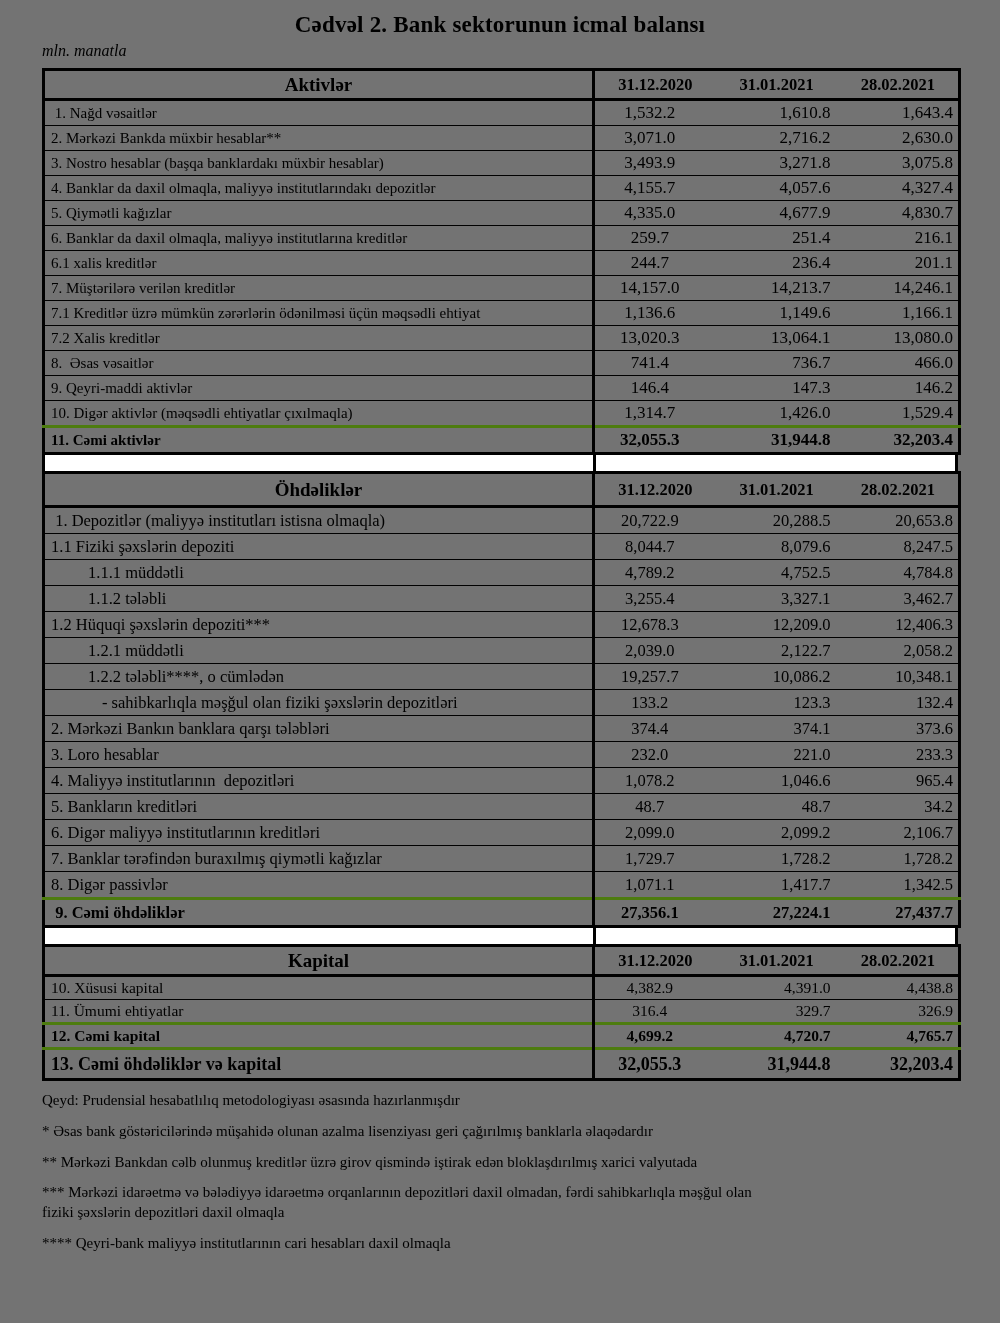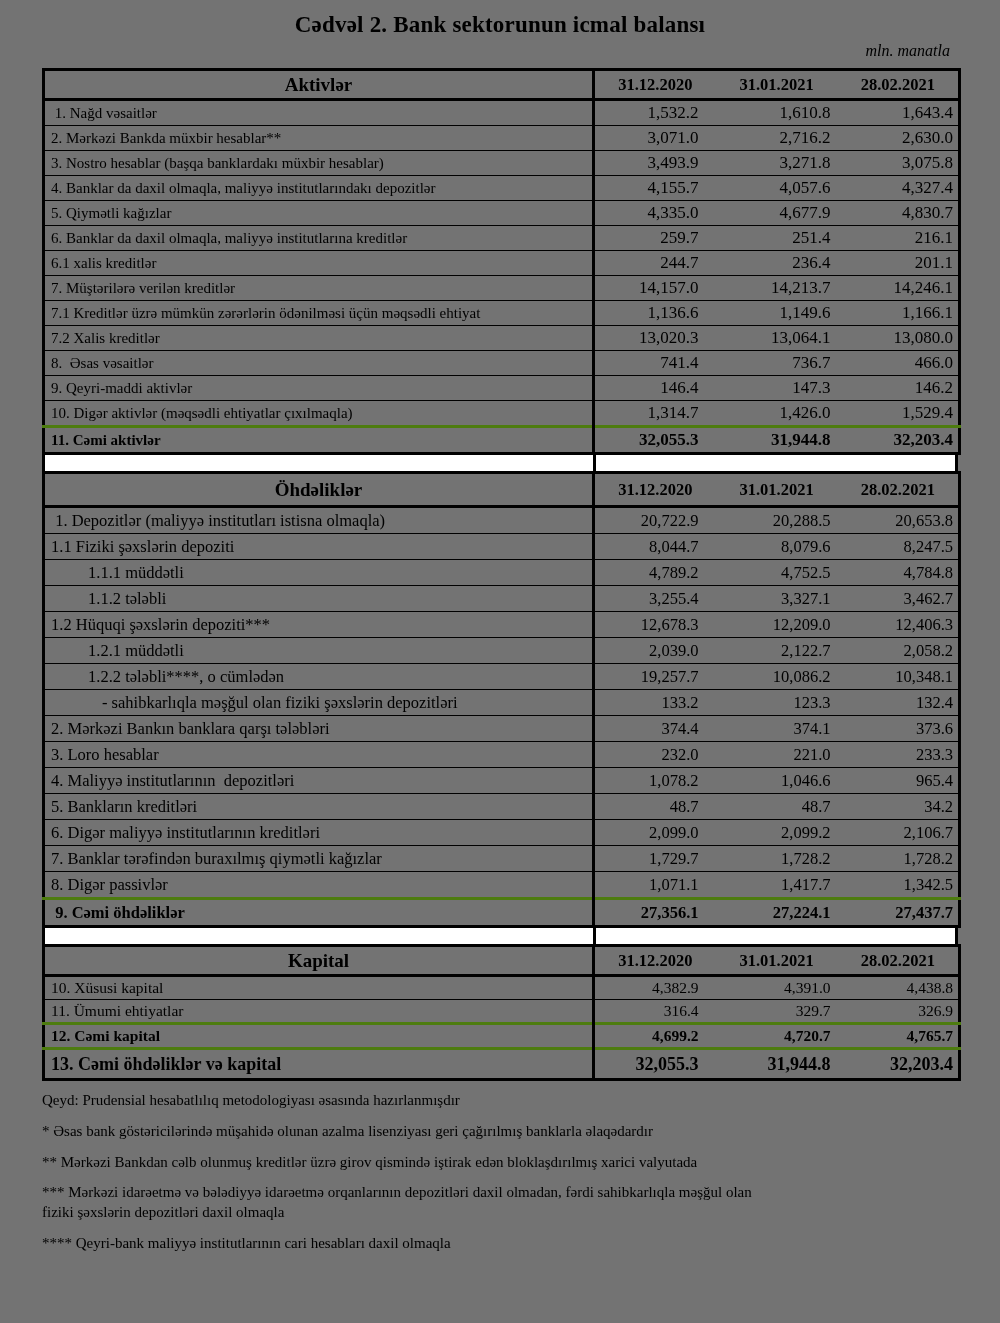--- a/index.html
+++ b/index.html
@@ -19,21 +19,21 @@
     overflow: hidden;
   }
   .title {
     font-size: 23px;
     font-weight: bold;
     text-align: center;
     margin: 2px 0 4px 0;
     letter-spacing: 0.2px;
   }
   .unit-note {
-    text-align: right;
+    text-align: left;
     font-style: italic;
     font-size: 16px;
     margin: 0 8px 8px 0;
   }
   table.tbl {
     border-collapse: collapse;
     table-layout: fixed;
     width: 916px;
     border: 3px solid #000;
   }
@@ -56,21 +56,21 @@
   }
   .tbl thead th.lbl { font-size: 19px; text-align: center; }
   .tbl thead th.val { font-size: 16.5px; text-align: center; padding: 0 2px; }
 
   .tbl td.lbl {
     text-align: left;
     white-space: pre-wrap;
     font-size: 15px;
   }
   .tbl td.val { text-align: right; font-size: 17px; }
-  .tbl td.v1 { padding-right: 17px; }
+  .tbl td.v1 { padding-right: 17px; text-align: center; }
   .tbl td.v2 { padding-right: 7px; }
   .tbl td.v3 { padding-right: 5px; }
   .vfirst { border-left: 3px solid #000; }
 
   .sec-aktivler td { height: 24px; }
   .sec-ohdelikler td { height: 25px; }
   .sec-ohdelikler thead th { height: 31px; }
   .sec-ohdelikler td.lbl, .sec-ohdelikler td.val { font-size: 16.5px; }
   .sec-kapital td { height: 22px; }
   .sec-kapital td.lbl, .sec-kapital td.val { font-size: 15.5px; }

